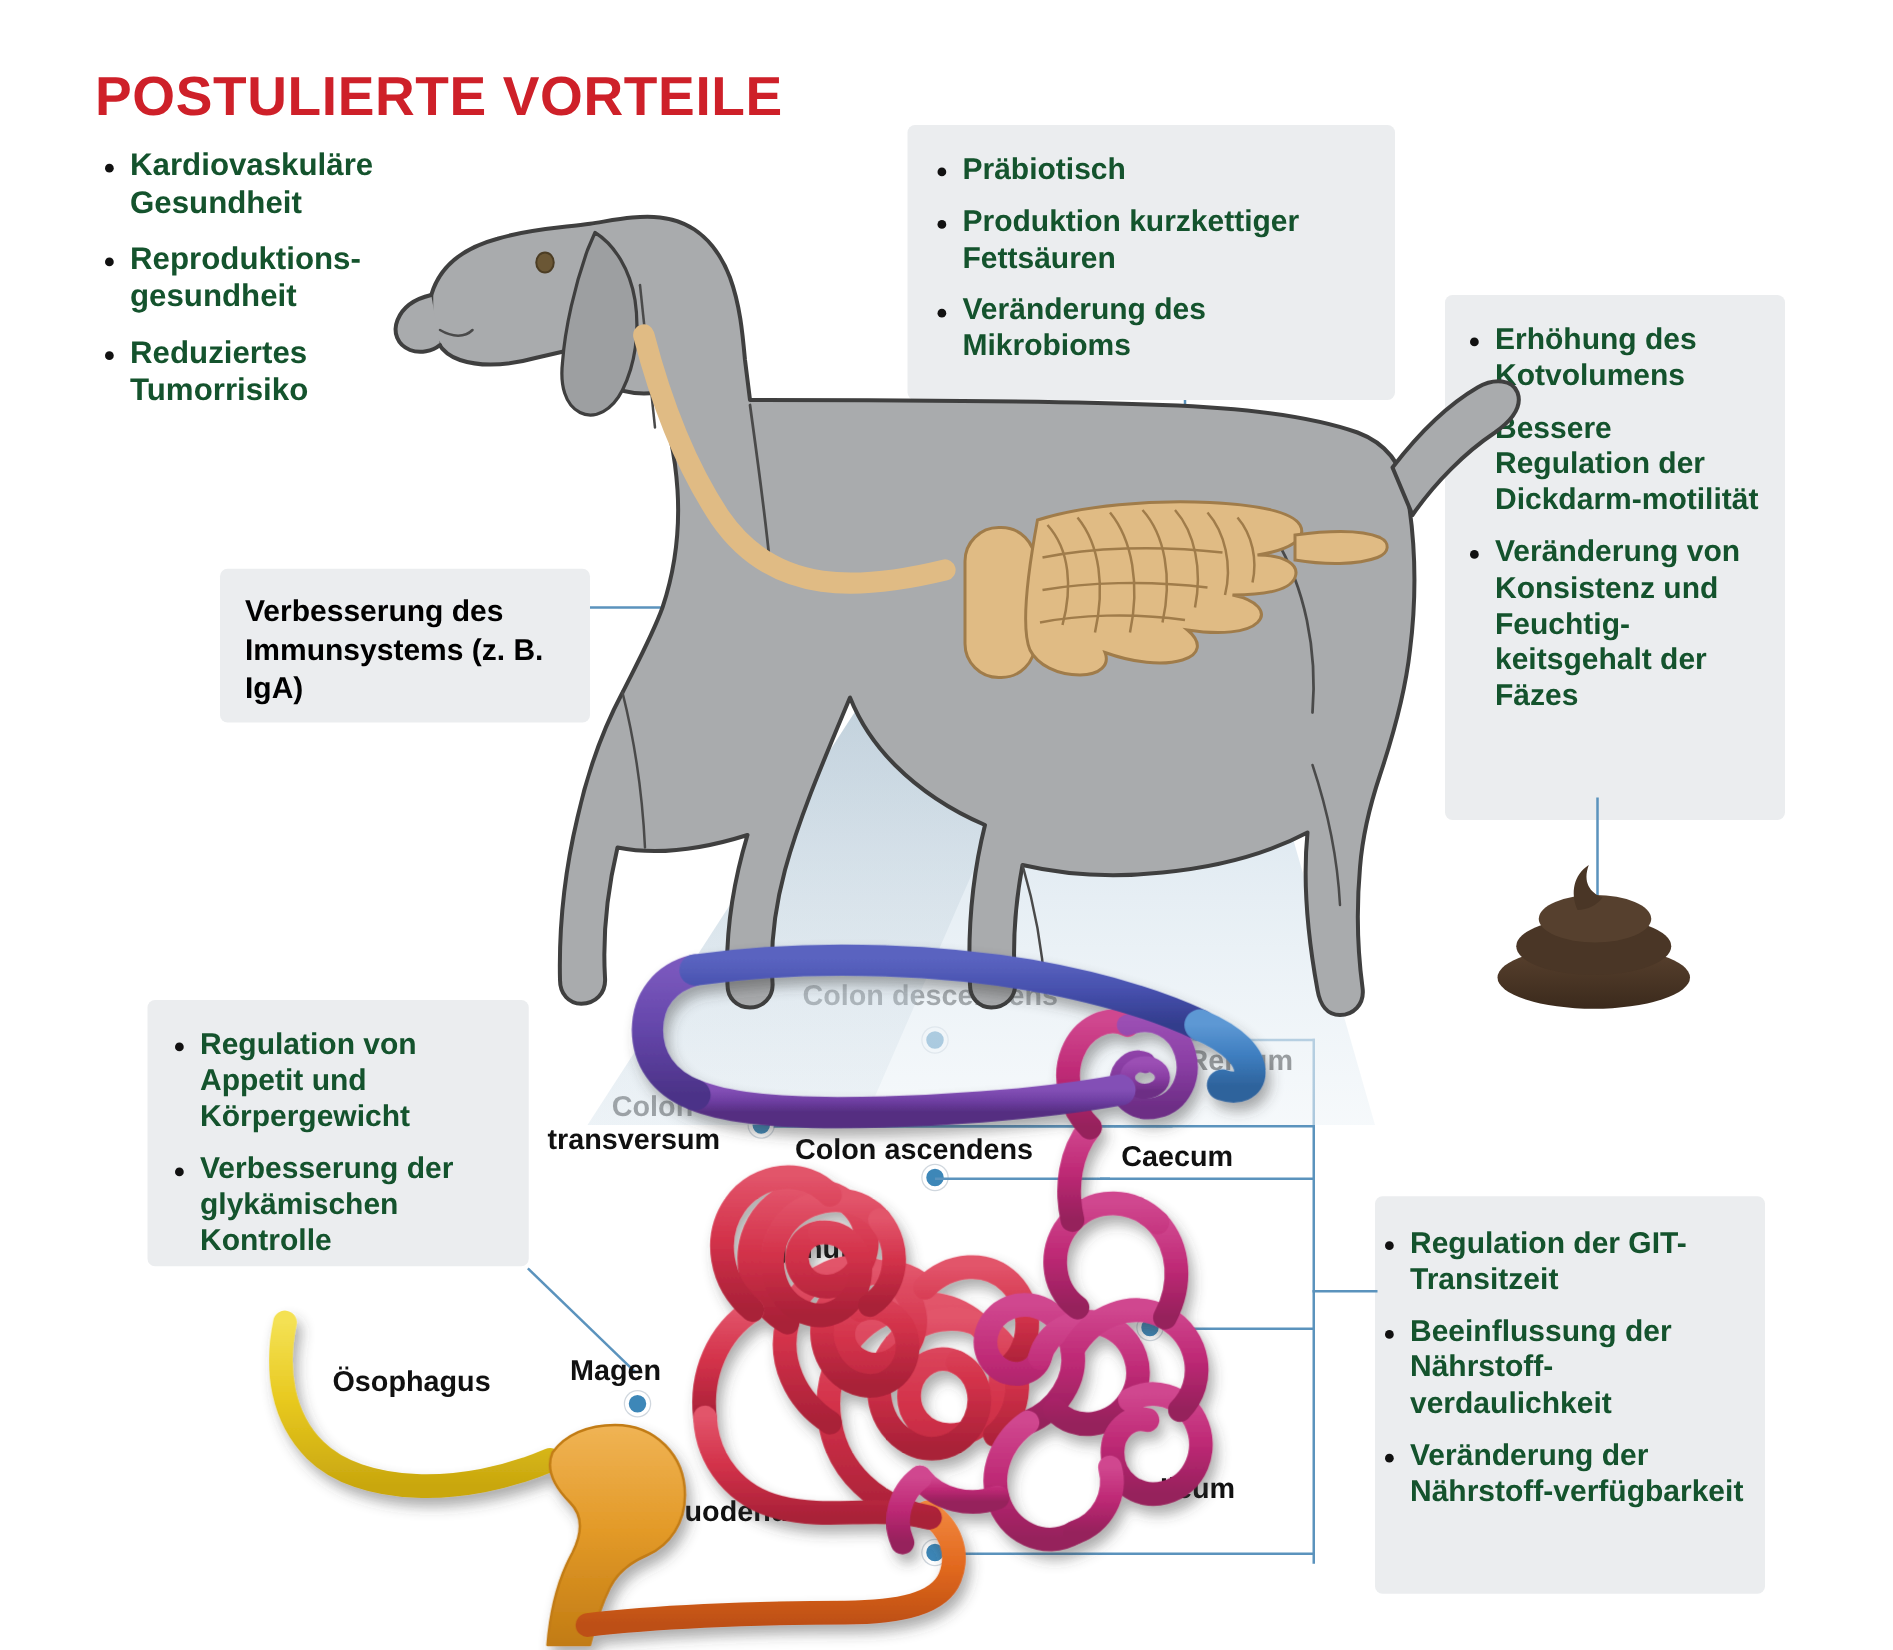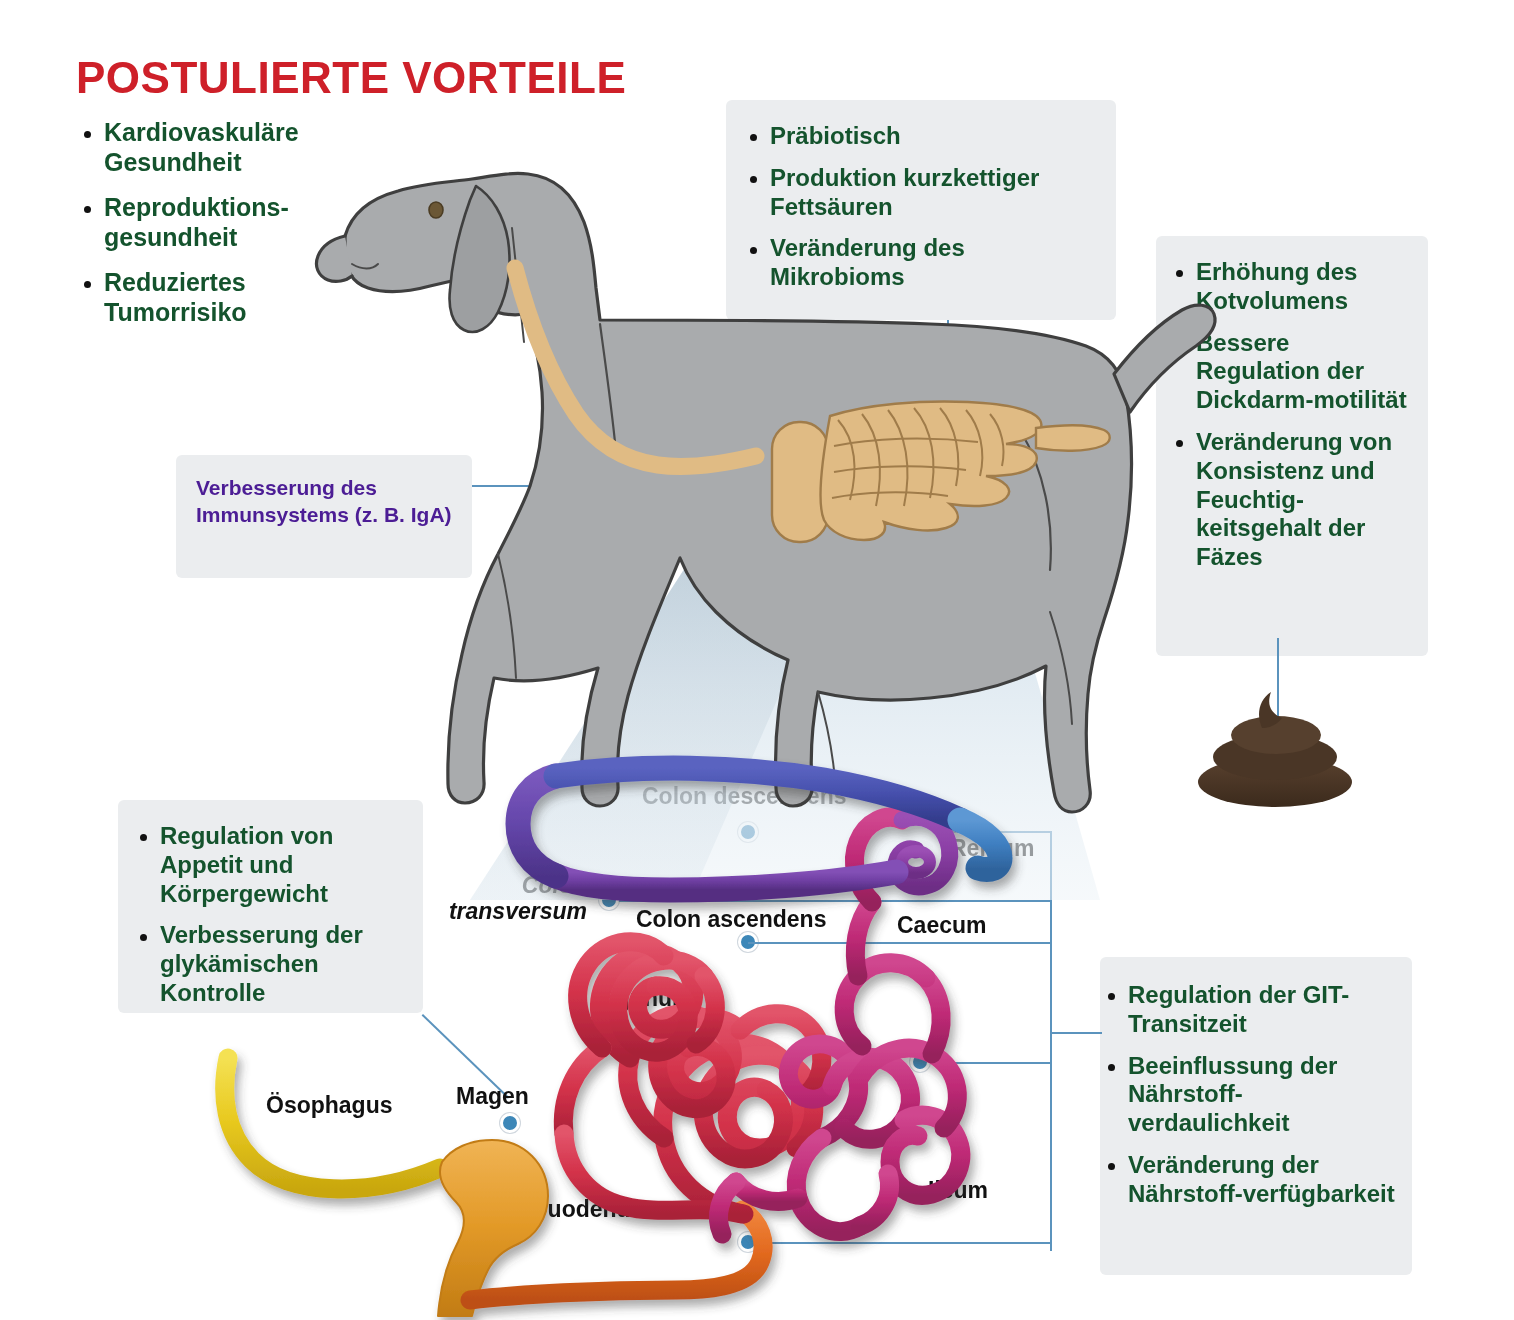--- a/index.html
+++ b/index.html
@@ -32,21 +32,21 @@
   
   .lead-list{position:absolute;left:80px;top:118px;width:300px;}
   .lead-list li{font-size:25px;line-height:1.18;margin-bottom:16px;}
 
   
   .box{
     position:absolute;background:#ebedef;border-radius:6px;
     box-sizing:border-box;
   }
   .box .bullets li{font-size:24px;line-height:1.2;margin-bottom:13px;}
-  .box .plain{font-size:21px;line-height:1.28;font-weight:700;color:#4c1d95;}
+  .box .plain{font-size:24px;line-height:1.28;font-weight:700;color:#000000;}
 
   #box-prebiotic{left:726px;top:100px;width:390px;height:220px;padding:22px 22px 0 20px;}
   #box-feces   {left:1156px;top:218px;width:272px;height:420px;padding:22px 16px 0 16px;margin-top:18px;}
   #box-immune  {left:176px;top:455px;width:296px;height:123px;padding:20px 18px 0 20px;}
   #box-glyc    {left:118px;top:800px;width:305px;height:213px;padding:22px 16px 0 18px;}
   #box-git     {left:1100px;top:925px;width:312px;height:318px;padding:24px 16px 0 4px;margin-top:32px;}
 
   
   .ln{position:absolute;background:#5b93bd;}
   .lnh{height:2px;}
@@ -55,21 +55,21 @@
     position:absolute;width:20px;height:20px;border-radius:50%;
     background:#3d87b8;border:3px solid #ffffff;box-sizing:border-box;
     box-shadow:0 0 0 1px rgba(120,140,160,.35);
   }
 
   
   .alab{
     position:absolute;font-size:23px;font-weight:700;color:#111;
     white-space:nowrap;line-height:1.14;
   }
-  .alab.r{text-align:right;font-style:italic;}
+  .alab.r{text-align:center;}
 
   
   svg.layer{position:absolute;left:0;top:0;width:1514px;height:1320px;overflow:visible;}
   #art-dog{z-index:1;}
   #art-gi{z-index:2;}
 </style>
 </head>
 <body>
 
 <div id="stage">

